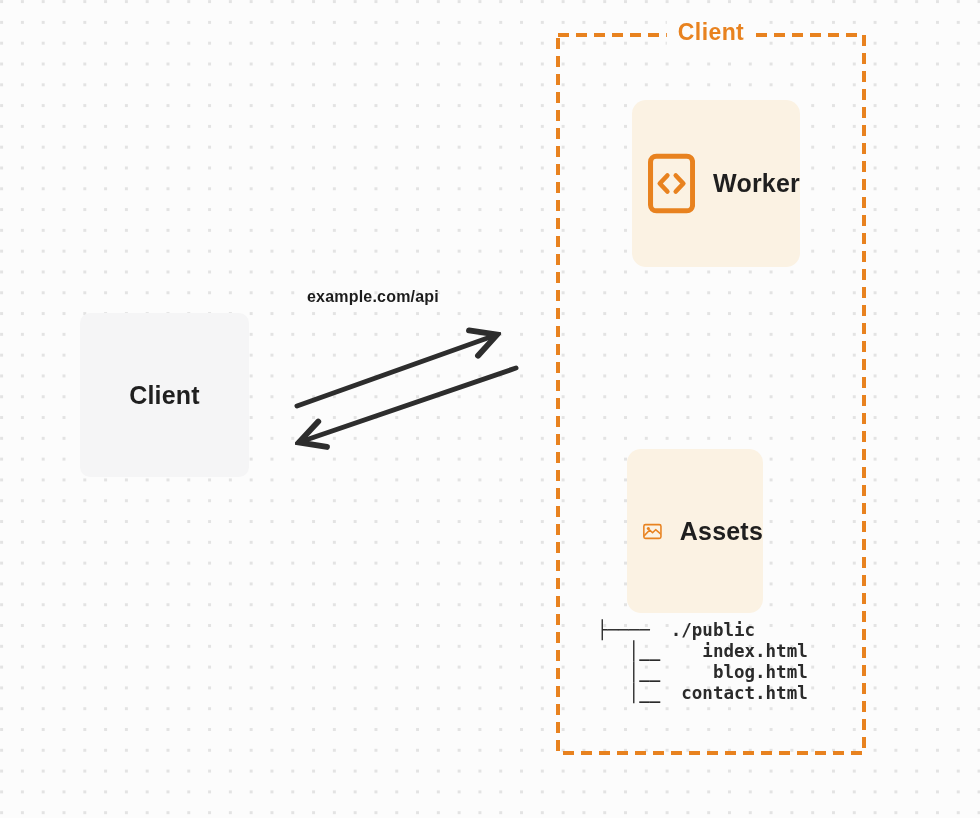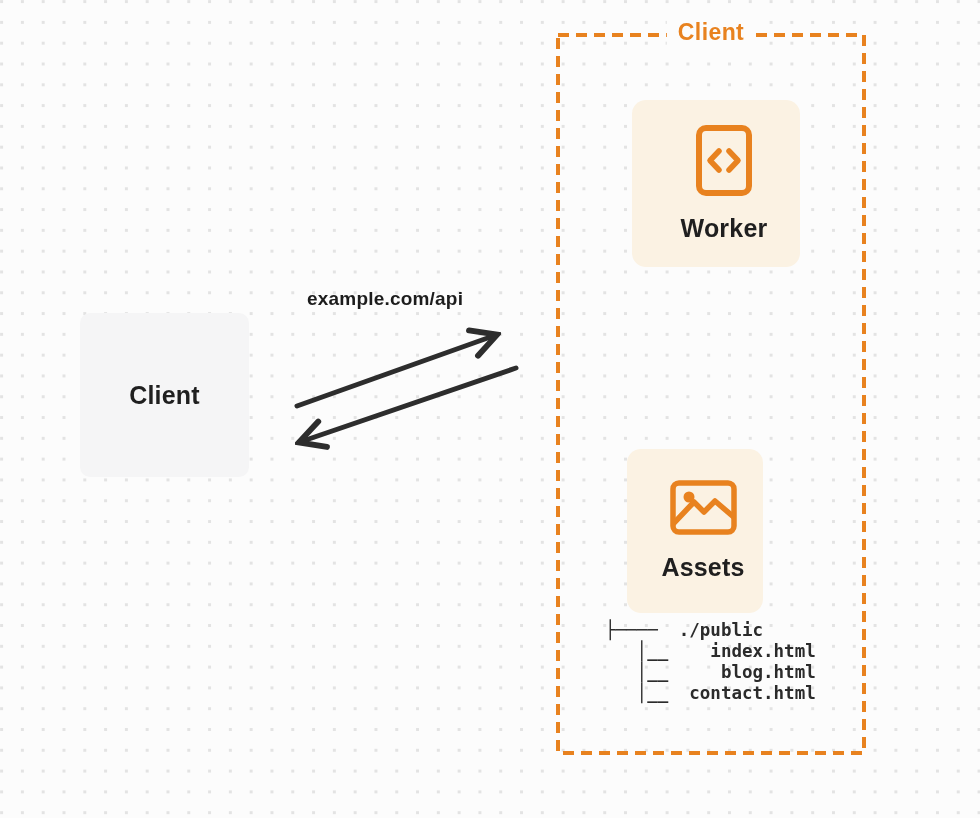--- a/index.html
+++ b/index.html
@@ -20,53 +20,53 @@
     background-size:20.8px 20.8px;
     background-position:12px 12px;
   }
   svg.overlay{position:absolute;left:0;top:0;width:980px;height:818px;display:block;}
   svg.overlay line{stroke:var(--arrow);stroke-width:5;stroke-linecap:round;}
   svg.overlay .boundary{stroke:var(--accent);stroke-width:4;fill:none;stroke-dasharray:11 7;}
   .marker-head{stroke:var(--arrow);fill:none;stroke-linecap:round;}
 
   .url-label{
     position:absolute;left:307px;top:288px;
-    font-size:19px;font-weight:700;color:#1C1C1C;letter-spacing:0.2px;
+    font-size:16px;font-weight:700;color:#1C1C1C;letter-spacing:0.2px;
   }
 
   .client-card{
     position:absolute;left:80px;top:313px;width:169px;height:164px;
     background:var(--client-bg);border-radius:10px;
     display:flex;align-items:center;justify-content:center;
   }
   .node-label{font-size:25px;font-weight:700;color:var(--text);letter-spacing:0.2px;}
 
   .project-box{position:absolute;left:558px;top:35px;width:306px;height:718px;}
   .project-label{
     position:absolute;top:-16px;left:50%;transform:translateX(-50%);
     background:var(--page-bg);padding:0 11px;
     font-size:23px;font-weight:700;color:var(--accent);letter-spacing:0.4px;
     white-space:nowrap;
   }
   .card{
     position:absolute;background:var(--card-bg);border-radius:14px;
-    display:flex;flex-direction:column;align-items:center;justify-content:center;
+    display:flex;flex-direction:row;align-items:center;justify-content:center;
     gap:18px;
     padding-left:16px;
   }
   .card.worker{left:74px;top:65px;width:168px;height:167px;}
   .card.assets{left:69px;top:414px;width:136px;height:164px;}
   .icon{display:block;}
   .icon .stroke{stroke:var(--accent);fill:none;}
   .icon .fill{fill:var(--accent);}
 
   pre.tree{
     position:absolute;left:39px;top:585px;
     font-family:"DejaVu Sans Mono", monospace;
-    font-size:17.5px;line-height:21px;font-weight:700;color:#2B2B2B;margin-left:8px;
+    font-size:17.5px;line-height:21px;font-weight:700;color:#2B2B2B;
   }
 </style>
 </head>
 <body>
 
 <div class="stage">
 
   <svg class="overlay" viewBox="0 0 980 818">
     <defs>
       <marker id="head" viewBox="0 0 6 6" markerWidth="7" markerHeight="7" refX="5.1" refY="3" orient="auto" markerUnits="strokeWidth">

